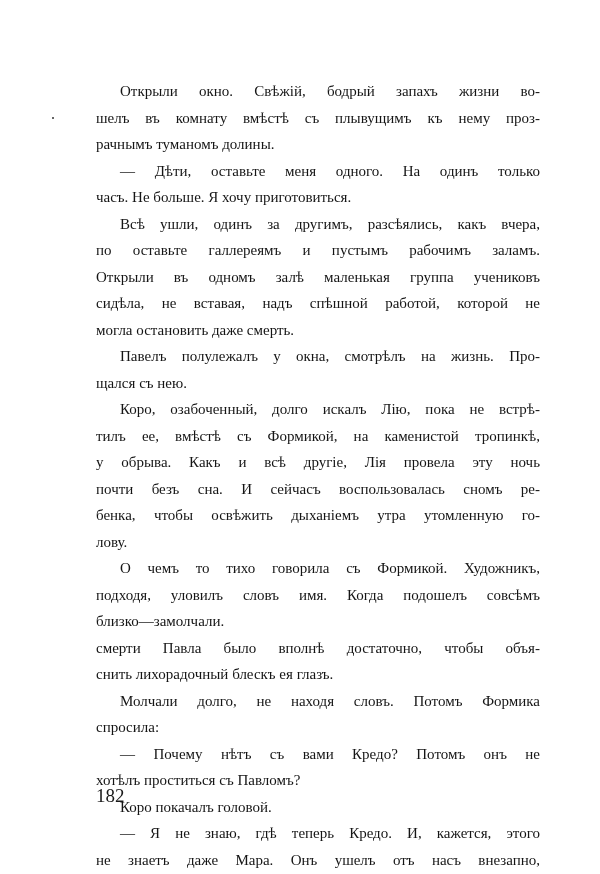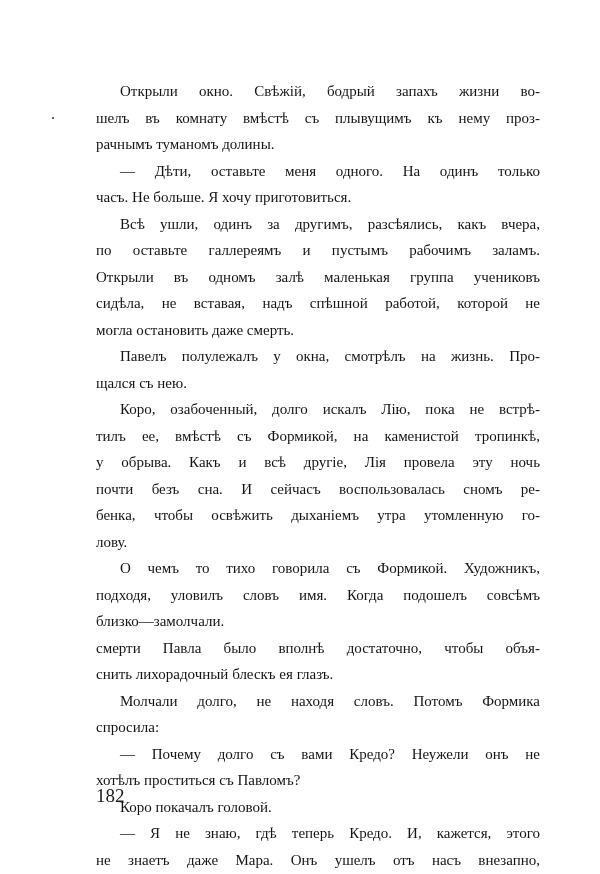--- a/index.html
+++ b/index.html
@@ -79,20 +79,20 @@
     <div class="line just">почти безъ сна. И сейчасъ воспользовалась сномъ ре-</div>
     <div class="line just">бенка, чтобы освѣжить дыханіемъ утра утомленную го-</div>
     <div class="line">лову.</div>
     <div class="line indent just">О чемъ то тихо говорила съ Формикой. Художникъ,</div>
     <div class="line just">подходя, уловилъ словъ имя. Когда подошелъ совсѣмъ</div>
     <div class="line">близко—замолчали.</div>
     <div class="line just">смерти Павла было вполнѣ достаточно, чтобы объя-</div>
     <div class="line">снить лихорадочный блескъ ея глазъ.</div>
     <div class="line indent just">Молчали долго, не находя словъ. Потомъ Формика</div>
     <div class="line">спросила:</div>
-    <div class="line indent just">— Почему долго съ вами Кредо? Неужели онъ не</div>
+    <div class="line indent just">— Почему нѣтъ съ вами Кредо? Потомъ онъ не</div>
     <div class="line">хотѣлъ проститься съ Павломъ?</div>
     <div class="line indent">Коро покачалъ головой.</div>
     <div class="line indent just">— Я не знаю, гдѣ теперь Кредо. И, кажется, этого</div>
     <div class="line just">не знаетъ даже Мара. Онъ ушелъ отъ насъ внезапно,</div>
   </div>
 
 <div class="page-number">182</div>
 
 </body></html>

